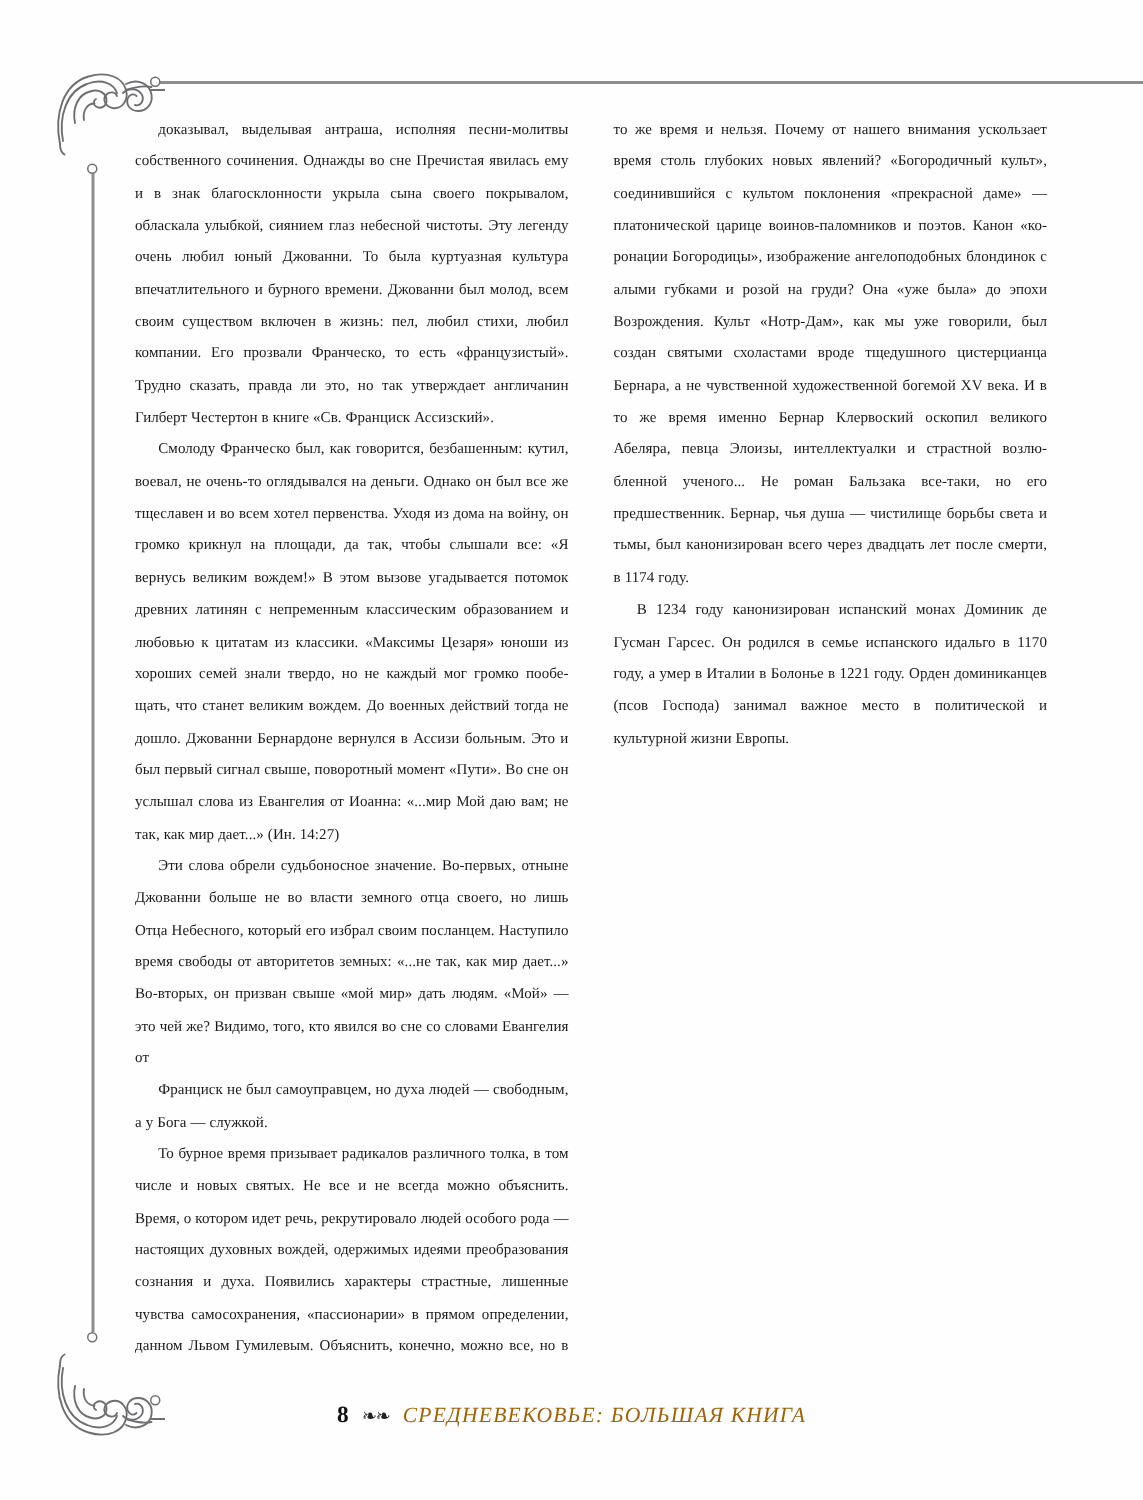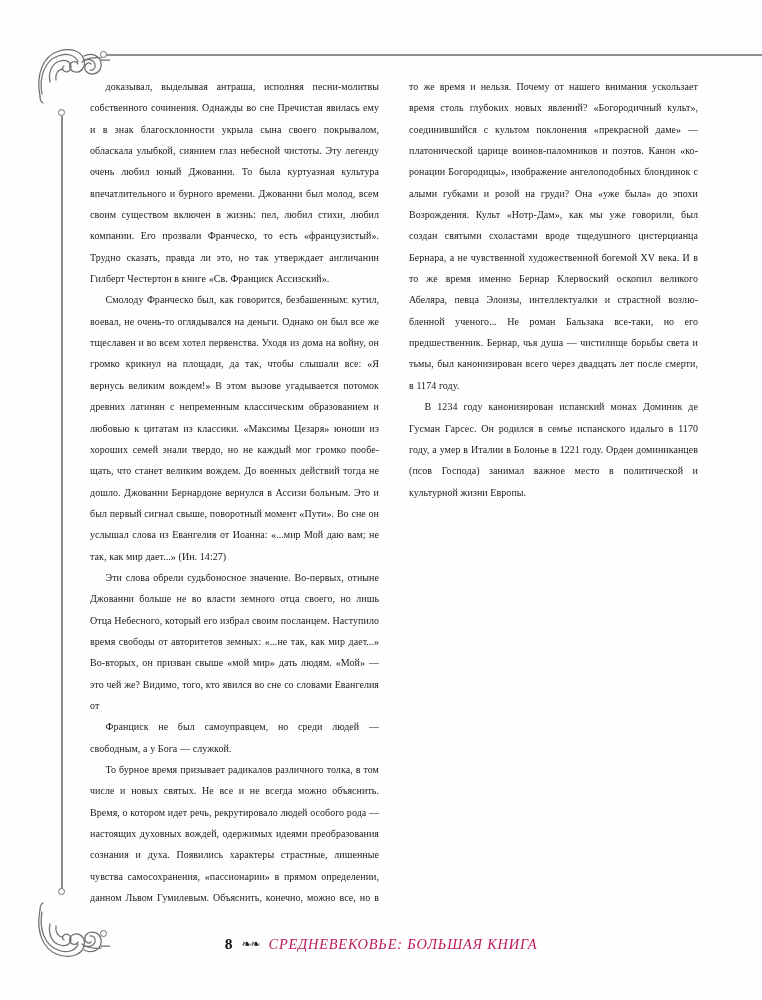--- a/index.html
+++ b/index.html
@@ -114,21 +114,21 @@
     display: inline-block;
     line-height: 1;
     color: #222;
     font-size: 12px;
     letter-spacing: -1px;
   }
   .book-title {
     font-style: italic;
     font-size: 14.4px;
     letter-spacing: 0.055em;
-    color: #be185d;
+    color: #a16207;
     white-space: nowrap;
   }
 </style>
 </head>
 <body>
 
 <div class="page">
 
   <div class="orn-top-left">
     <svg width="84" height="84" viewBox="0 0 84 84" fill="none" xmlns="http://www.w3.org/2000/svg">
@@ -166,21 +166,21 @@
   <div class="rule-left"></div>
   <div class="node node-a"></div>
   <div class="node node-b"></div>
   <div class="node node-c"></div>
   <div class="node node-d"></div>
 
   <div class="content">
     <p>доказывал, выделывая антраша, исполняя песни-молитвы собственного сочинения. Однажды во сне Пречистая явилась ему и в знак благосклонности укрыла сына своего покрывалом, обласкала улыбкой, сиянием глаз небесной чистоты. Эту ле­генду очень любил юный Джованни. То была куртуазная культура впечатлитель­ного и бурного времени. Джованни был молод, всем своим существом включен в жизнь: пел, любил стихи, любил компа­нии. Его прозвали Франческо, то есть «французистый». Трудно сказать, правда ли это, но так утверждает англичанин Гилберт Честертон в книге «Св. Фран­циск Ассизский».</p>
     <p>Смолоду Франческо был, как гово­рится, безбашенным: кутил, воевал, не очень-то оглядывался на деньги. Однако он был все же тщеславен и во всем хо­тел первенства. Уходя из дома на войну, он громко крикнул на площади, да так, чтобы слышали все: «Я вернусь великим вождем!» В этом вызове угадывается по­томок древних латинян с непременным классическим образованием и любовью к цитатам из классики. «Максимы Це­заря» юноши из хороших семей знали твердо, но не каждый мог громко пообе­щать, что станет великим вождем. До во­енных действий тогда не дошло. Джо­ванни Бернардоне вернулся в Ассизи больным. Это и был первый сигнал свыше, поворотный момент «Пути». Во сне он услышал слова из Евангелия от Иоанна: «...мир Мой даю вам; не так, как мир дает...» (Ин. 14:27)</p>
     <p>Эти слова обрели судьбоносное зна­чение. Во-первых, отныне Джованни больше не во власти земного отца сво­его, но лишь Отца Небесного, который его избрал своим посланцем. Наступило время свободы от авторитетов земных: «...не так, как мир дает...» Во-вторых, он призван свыше «мой мир» дать людям. «Мой» — это чей же? Видимо, того, кто явился во сне со словами Евангелия от</p>
-    <p>Франциск не был самоуправцем, но среди людей — свободным, а у Бога — служкой.</p>
+    <p>Франциск не был самоуправцем, но духа людей — свободным, а у Бога — служкой.</p>
     <p>То бурное время призывает радика­лов различного толка, в том числе и но­вых святых. Не все и не всегда можно объяснить. Время, о котором идет речь, рекрутировало людей особого рода — настоящих духовных вождей, одержи­мых идеями преобразования сознания и духа. Появились характеры страстные, лишенные чувства самосохранения, «пас­сионарии» в прямом определении, дан­ном Львом Гумилевым. Объяснить, ко­нечно, можно все, но в то же время и нельзя. Почему от нашего внимания ускользает время столь глубоких новых явлений? «Богородичный культ», соеди­нившийся с культом поклонения «пре­красной даме» — платонической царице воинов-паломников и поэтов. Канон «ко­ронации Богородицы», изображение ан­гелоподобных блондинок с алыми губ­ками и розой на груди? Она «уже была» до эпохи Возрождения. Культ «Нотр-Дам», как мы уже говорили, был создан святыми схоластами вроде тщедушного цистерцианца Бернара, а не чувственной художественной богемой XV века. И в то же время именно Бернар Клервоский оскопил великого Абеляра, певца Эло­изы, интеллектуалки и страстной возлю­бленной ученого... Не роман Бальзака все-таки, но его предшественник. Бернар, чья душа — чистилище борьбы света и тьмы, был канонизирован всего через двадцать лет после смерти, в 1174 году.</p>
     <p>В 1234 году канонизирован испан­ский монах Доминик де Гусман Гарсес. Он родился в семье испанского идальго в 1170 году, а умер в Италии в Болонье в 1221 году. Орден доминиканцев (псов Господа) занимал важное место в поли­тической и культурной жизни Европы.</p>
   </div>
 
   <div class="footer">
     <span class="folio">8</span>
     <span class="folio-orn">❧❧</span>
     <span class="book-title">СРЕДНЕВЕКОВЬЕ: БОЛЬШАЯ КНИГА</span>
   </div>
 

